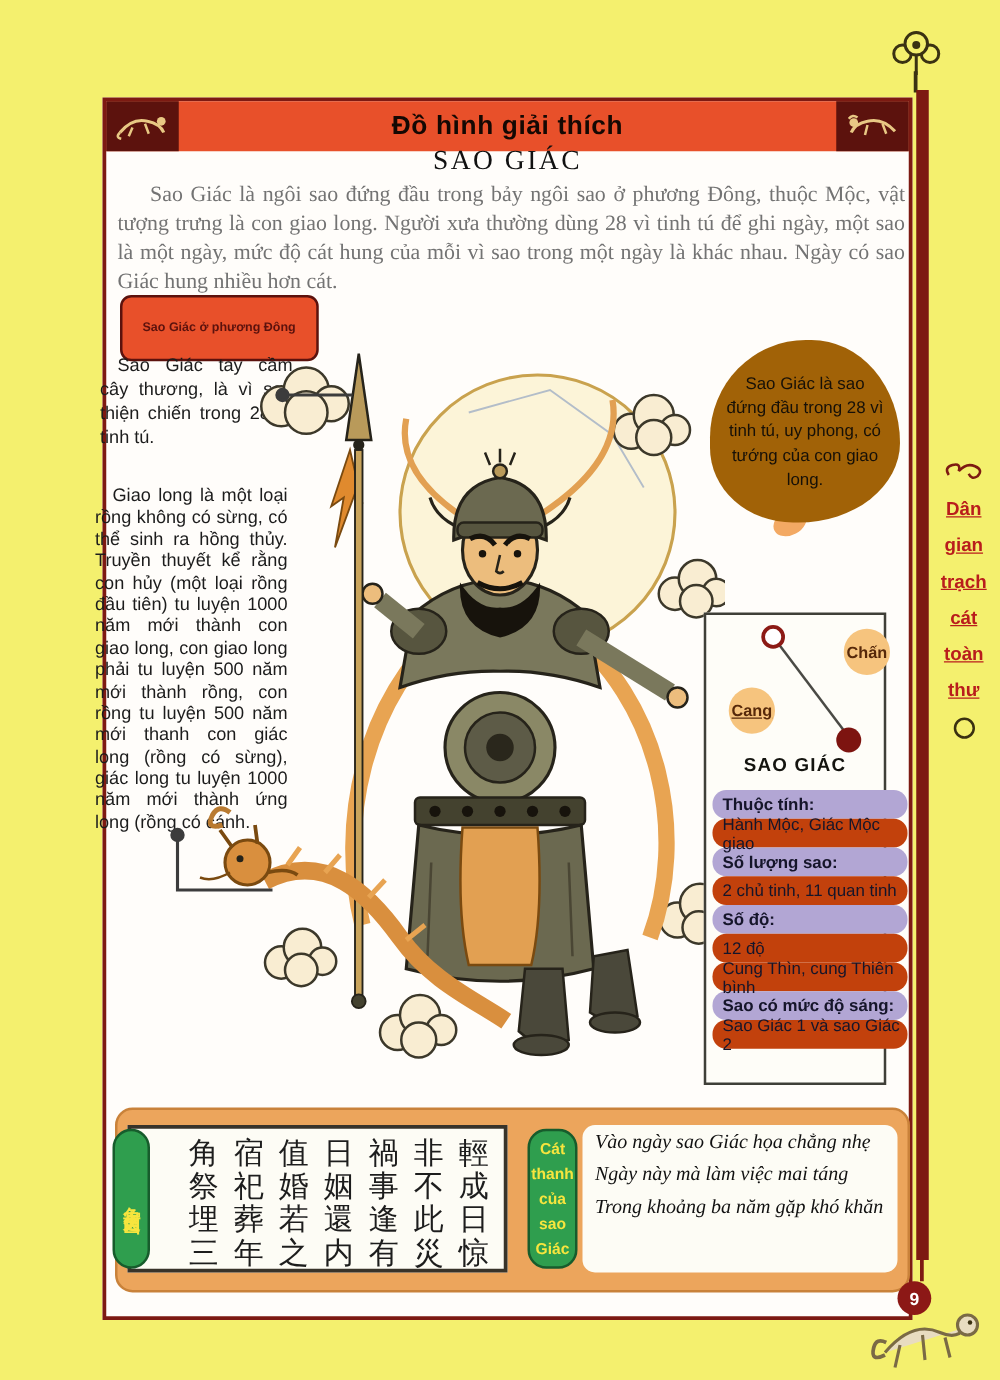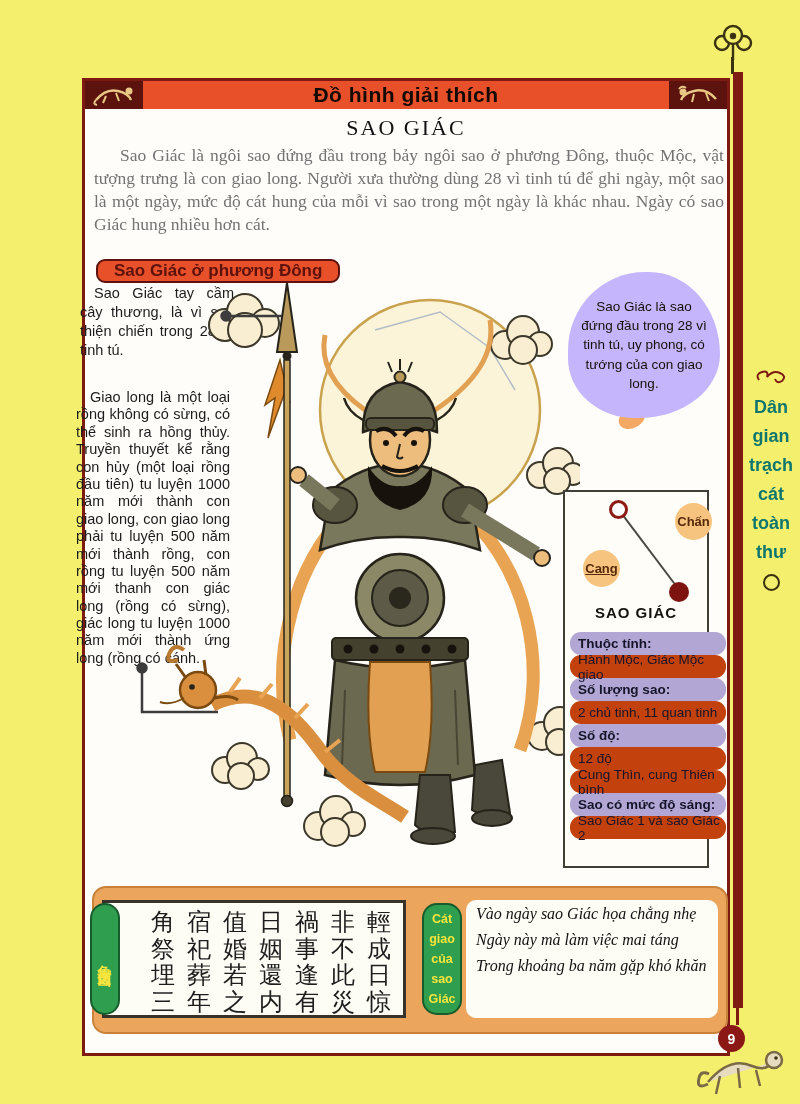--- a/index.html
+++ b/index.html
@@ -5,38 +5,38 @@
   * { margin:0; padding:0; box-sizing:border-box; }
   html,body { width:800px; }
   body { font-family:"Liberation Sans", sans-serif; }
   .page { position:relative; width:800px; height:1104px; background:#f4f06e; overflow:hidden; }
   .abs { position:absolute; }
 
   
   .content-box { left:82px; top:78px; width:648px; height:978px; background:#fffdfa; border:3px solid #7d1a12; }
 
   
-  .header-bar { left:85px; top:81px; width:642px; height:28px; background:#e8502a; display:flex; align-items:stretch; }
+  .header-bar { left:85px; top:81px; width:642px; height:40px; background:#e8502a; display:flex; align-items:stretch; }
   .header-square { width:58px; background:#5c120d; display:flex; align-items:center; justify-content:center; }
   .header-title { flex:1; display:flex; align-items:center; justify-content:center;
                   font-size:21px; font-weight:800; color:#140803; letter-spacing:.5px; }
 
   .main-title { left:85px; top:115px; width:642px; text-align:center;
                 font-family:"Liberation Serif", serif; font-size:22px; color:#111; letter-spacing:2px; }
   .intro { left:94px; top:144px; width:630px; font-family:"Liberation Serif", serif;
            font-size:17.5px; line-height:1.32; color:#737373; text-align:justify; text-indent:26px; }
 
   .section-badge { left:96px; top:236px; background:#e8502a; border:2px solid #5c120d; border-radius:9px;
-                   padding:0 16px; font-size:17px; font-weight:bold; color:#5c120d;margin-top:23px; }
+                   padding:19px 16px; font-size:10px; font-weight:bold; color:#5c120d; }
 
   .ann { font-size:14.5px; color:#1c1c1c; text-align:justify; }
   .ann-spear { left:80px; top:284px; width:154px; line-height:1.3; text-indent:14px; }
   .ann-dragon { left:76px; top:389px; width:154px; line-height:1.2; text-indent:14px; }
 
-  .bubble { left:568px; top:272px; width:152px; height:146px; background:#c4b5fd;
+  .bubble { left:568px; top:272px; width:152px; height:146px; background:#a16207;
             border-radius:52% 48% 55% 45% / 55% 58% 45% 42%;
             display:flex; align-items:center; justify-content:center; text-align:center;
             padding:10px 13px; font-size:13.5px; line-height:1.42; color:#161008; }
   .bubble-tail { left:618px; top:408px; width:28px; height:20px; background:#f3a963;
                  border-radius:50%; transform:rotate(-28deg); }
 
   
   .diagram-box { left:563px; top:490px; width:146px; height:378px; background:#fefdf8; border:2px solid #3f3f38; }
   .open-dot { left:44px; top:8px; width:19px; height:19px; border:3.5px solid #8c1a15; border-radius:50%; background:#fff; }
   .filled-dot { left:104px; top:90px; width:20px; height:20px; border-radius:50%; background:#7d1410; }
@@ -71,21 +71,21 @@
   .vn-line { font-family:"Liberation Serif", serif; font-style:italic; font-size:16px;
              line-height:26px; color:#111; white-space:nowrap; }
 
   
   .stripe { left:733px; top:72px; width:10px; height:936px; background:#7d1a12; }
   .stripe-stem-top { left:731px; top:57px; width:3px; height:17px; background:#3a3212; }
   .stripe-stem-bottom { left:736px; top:1008px; width:3px; height:17px; background:#7d1a12; }
   .page-badge { left:718px; top:1025px; width:27px; height:27px; border-radius:50%; background:#8c1816;
                 color:#fff; font-size:14px; font-weight:bold; display:flex; align-items:center; justify-content:center; }
   .sidebar { left:744px; top:366px; width:54px; display:flex; flex-direction:column; align-items:center; gap:14px; }
-  .sidebar-word { font-size:18px; font-weight:bold; color:#0f766e; line-height:15px; }
+  .sidebar-word { font-size:15px; font-weight:bold; color:#b91c1c; line-height:15px;text-decoration:underline; }
   .ring-ornament { width:17px; height:17px; border:2.5px solid #3a3010; border-radius:50%; background:transparent; }
 
   svg { display:block; }
 </style>
 </head>
 <body>
 
 <div class="page">
 
   <svg class="abs" style="left:709px; top:22px;" width="48" height="38" viewBox="0 0 48 38">
@@ -274,21 +274,21 @@
     <div class="cn-row">角宿值日禍非輕</div>
     <div class="cn-row">祭祀婚姻事不成</div>
     <div class="cn-row">埋葬若還逢此日</div>
     <div class="cn-row">三年之内有災惊</div>
   </div>
   <div class="abs pill cn-pill">
     <span>角宿之吉凶</span>
   </div>
   <div class="abs pill vi-pill">
     <div>Cát</div>
-    <div>giao</div>
+    <div>thanh</div>
     <div>của</div>
     <div>sao</div>
     <div>Giác</div>
   </div>
   <div class="abs vn-box">
     <div class="vn-line">Vào ngày sao Giác họa chẳng nhẹ</div>
     <div class="vn-line">Ngày này mà làm việc mai táng</div>
     <div class="vn-line">Trong khoảng ba năm gặp khó khăn</div>
   </div>
 

